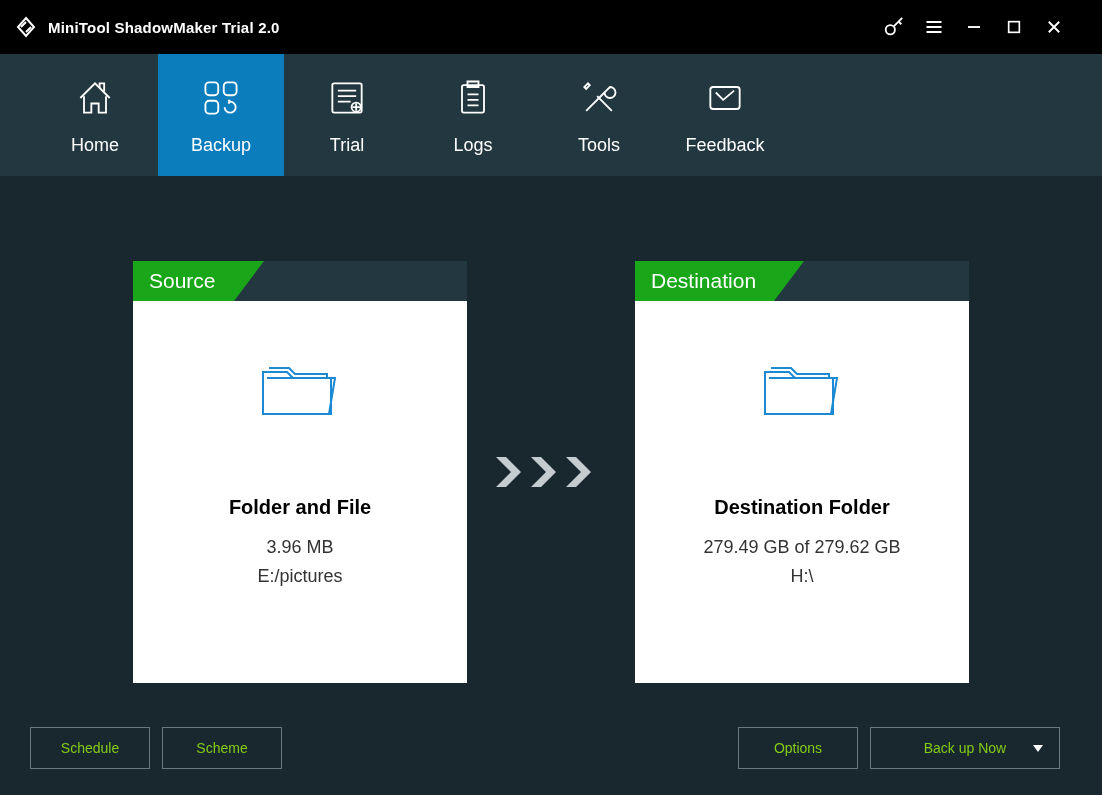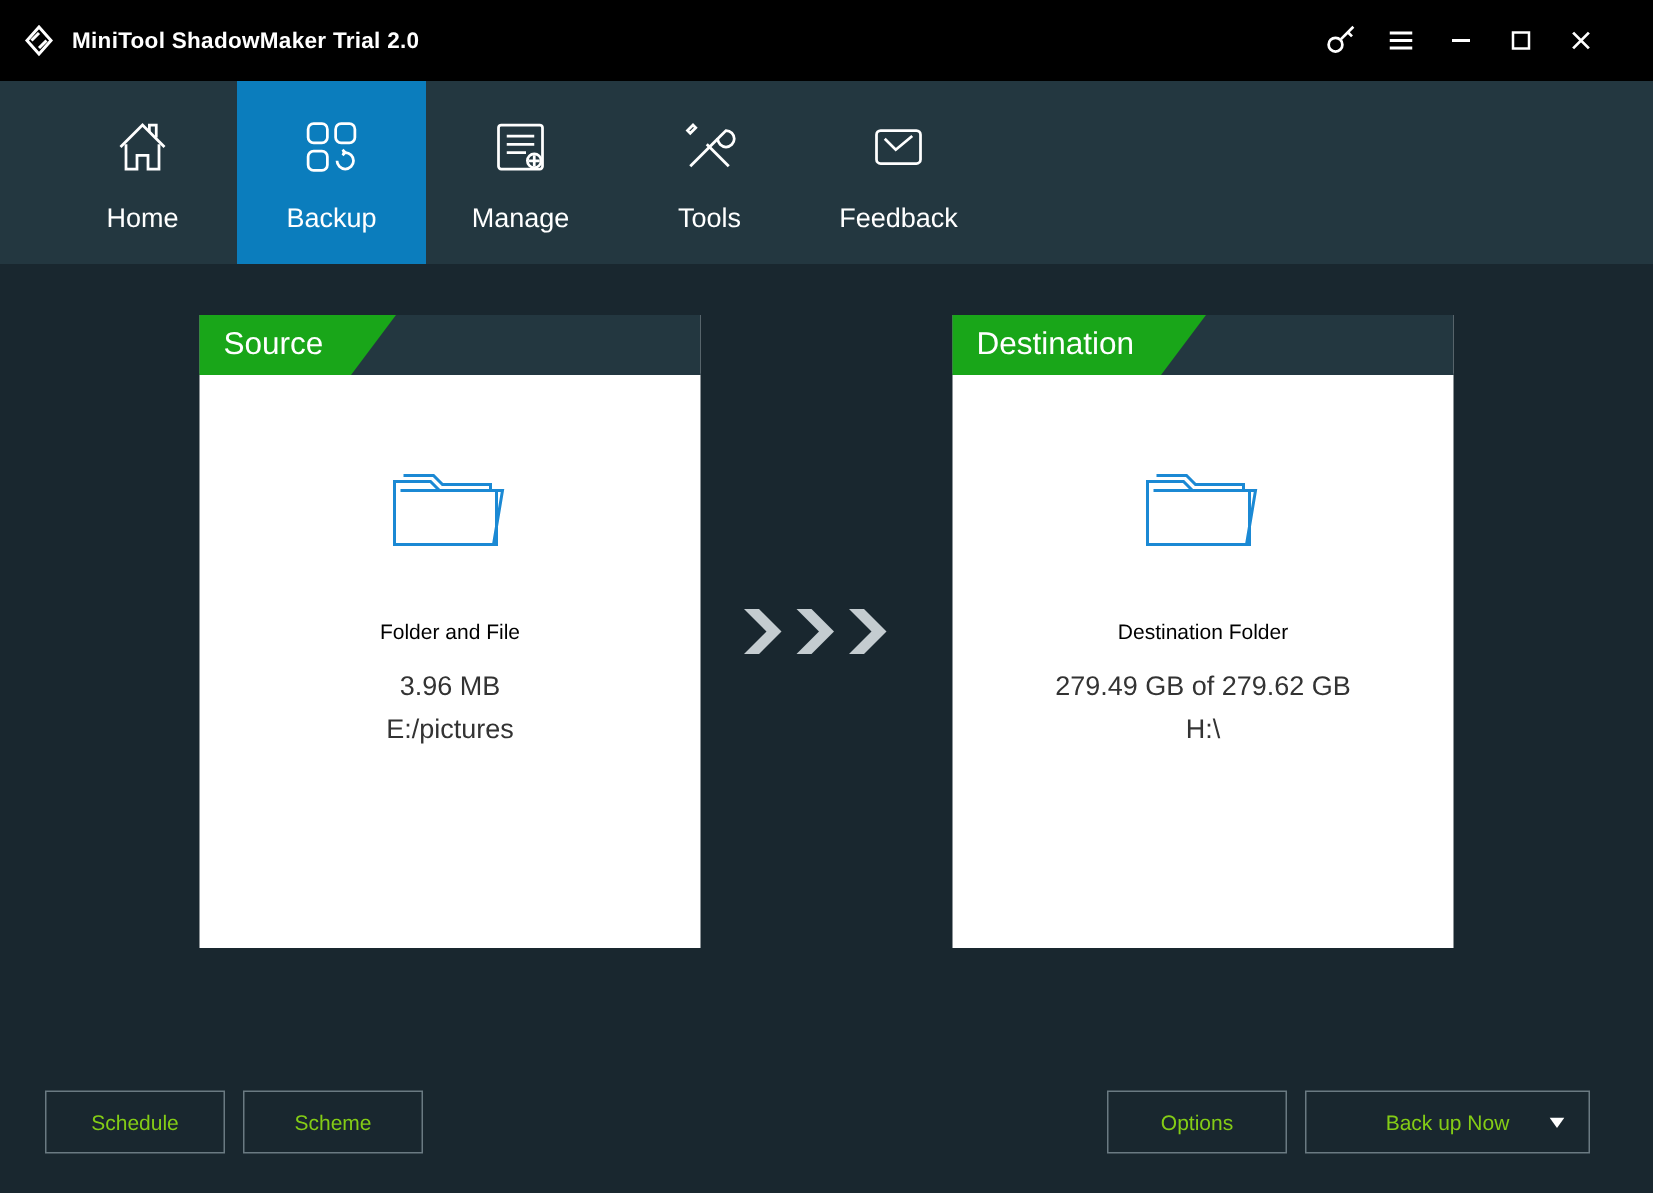--- a/index.html
+++ b/index.html
@@ -56,21 +56,21 @@
   .content {
     position: relative;
     height: calc(795px - 54px - 122px);
     padding: 0 30px;
   }
   .cards-row {
     display: flex;
     align-items: center;
     justify-content: center;
     gap: 24px;
-    padding-top: 34px;
+    padding-top: 85px;
   }
   .arrow-slot { display:flex; align-items:center; justify-content:center; }
   .card {
     width: 334px;
     height: 422px;
     background: #ffffff;
     color: #000;
     position: relative;
     cursor: pointer;
   }
@@ -102,21 +102,21 @@
   .card-body {
     position: absolute;
     top: 40px; left:0; right:0; bottom:0;
     display: flex;
     flex-direction: column;
     align-items: center;
     padding-top: 55px;
     text-align: center;
   }
   .card-body .folder-icon { width: 86px; height: 60px; margin-bottom: 48px; }
-  .card-body .heading { font-size: 14px; font-weight: 400; margin-bottom: 10px;}
+  .card-body .heading { font-size: 20px; font-weight: 700; margin-bottom: 10px; margin-top: 32px;}
   .card-body .size, .card-body .path { font-size: 18px; color:#333; margin-top:8px;}
   
   .bottom-bar {
     position: absolute;
     left: 30px; right: 30px; bottom: 26px;
     height: 42px;
     display: flex;
     align-items: center;
   }
   .btn {
@@ -210,21 +210,31 @@
   </div>
   <div class="nav-item">
     <span class="icon-slot">
       <svg width="44" height="44" viewBox="0 0 48 48" fill="none" stroke="#fff" stroke-width="2">
           <rect x="8" y="8" width="32" height="32" rx="2"></rect>
           <path d="M14 16 H34 M14 22 H34 M14 28 H28"></path>
           <circle cx="34" cy="34" r="5"></circle>
           <path d="M34 30 V38 M30 34 H38"></path>
         </svg>
     </span>
-    <span class="label">Manage</span>
+    <span class="label">Trial</span>
+  </div>
+  <div class="nav-item">
+    <span class="icon-slot">
+      <svg width="44" height="44" viewBox="0 0 48 48" fill="none" stroke="#fff" stroke-width="2">
+          <rect x="12" y="10" width="24" height="30" rx="2"></rect>
+          <path d="M18 6 H30 V12 H18 Z"></path>
+          <path d="M18 20 H30 M18 26 H30 M18 32 H30"></path>
+        </svg>
+    </span>
+    <span class="label">Logs</span>
   </div>
   <div class="nav-item">
     <span class="icon-slot">
       <svg width="44" height="44" viewBox="0 0 48 48" fill="none" stroke="#fff" stroke-width="2">
           <path d="M10 38 L30 18"></path>
           <path d="M30 18 A6 6 0 1 0 36 12 L32 16 Z"></path>
           <path d="M38 38 L22 22"></path>
           <path d="M14 10 L10 14 L8 12 L12 8 Z"></path>
         </svg>
     </span>

